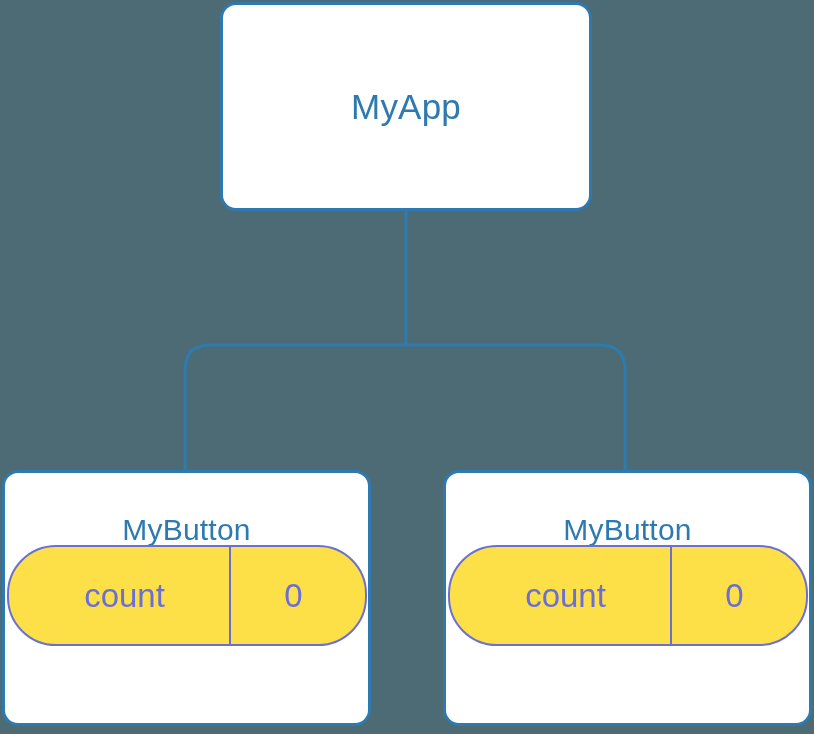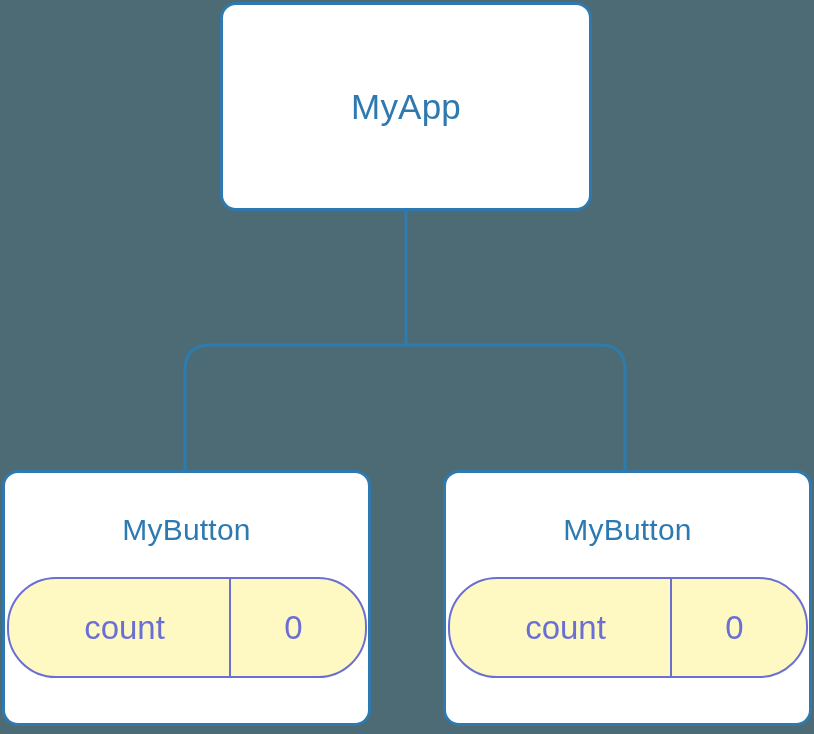--- a/index.html
+++ b/index.html
@@ -67,27 +67,26 @@
     line-height: 1;
     letter-spacing: 0.2px;
     white-space: nowrap;
   }
   .node-root .node-title {
     font-size: 35px;
   }
 
   
   .pill {
-    margin-top: 32px;
     display: flex;
     align-items: stretch;
     height: 97px;
     border: 2px solid #6b6fd4;
     border-radius: 49px;
-    background: #fef9c3;
+    background: #fde047;
     overflow: hidden;
     justify-content: center;
   }
   .pill-key {
     display: flex;
     align-items: center;
     justify-content: center;
     min-width: 172px;
     padding: 0 18px 0 30px;
     color: #6b6fd4;

